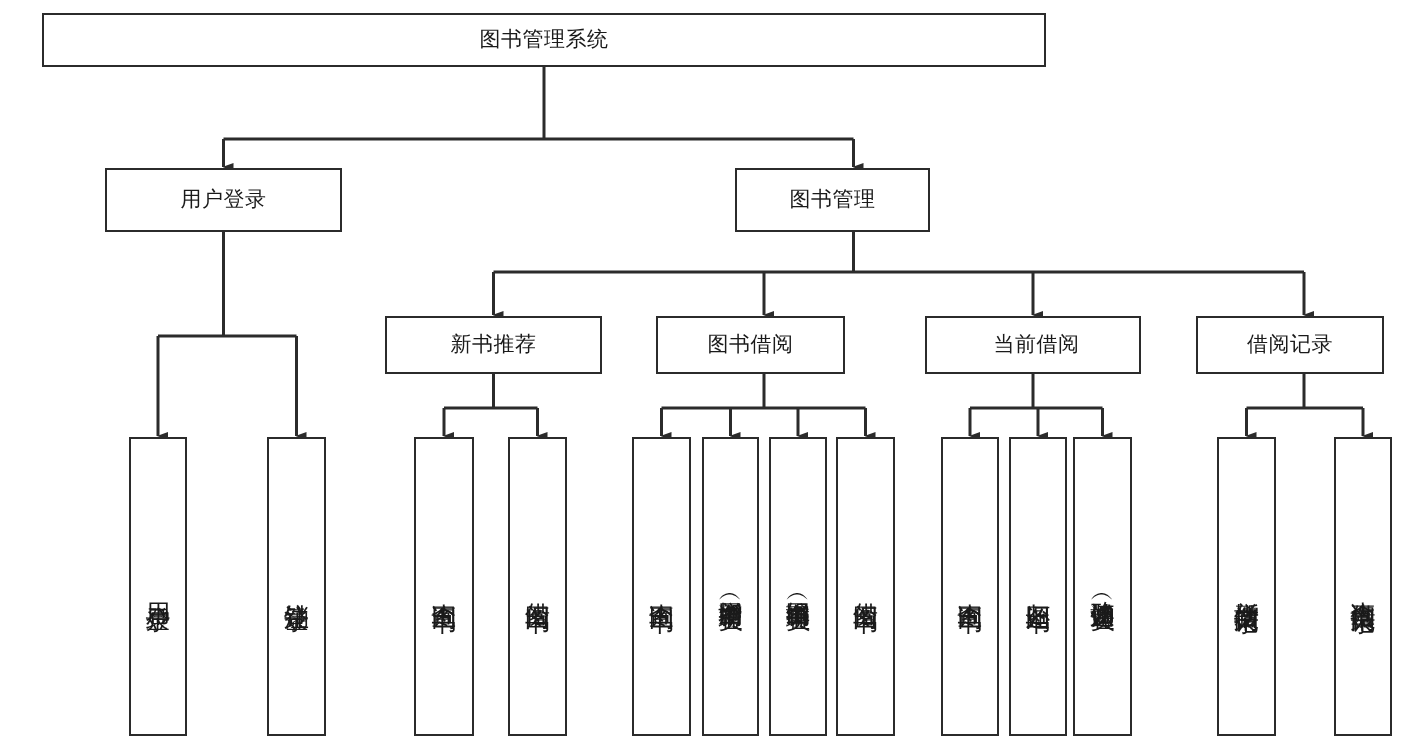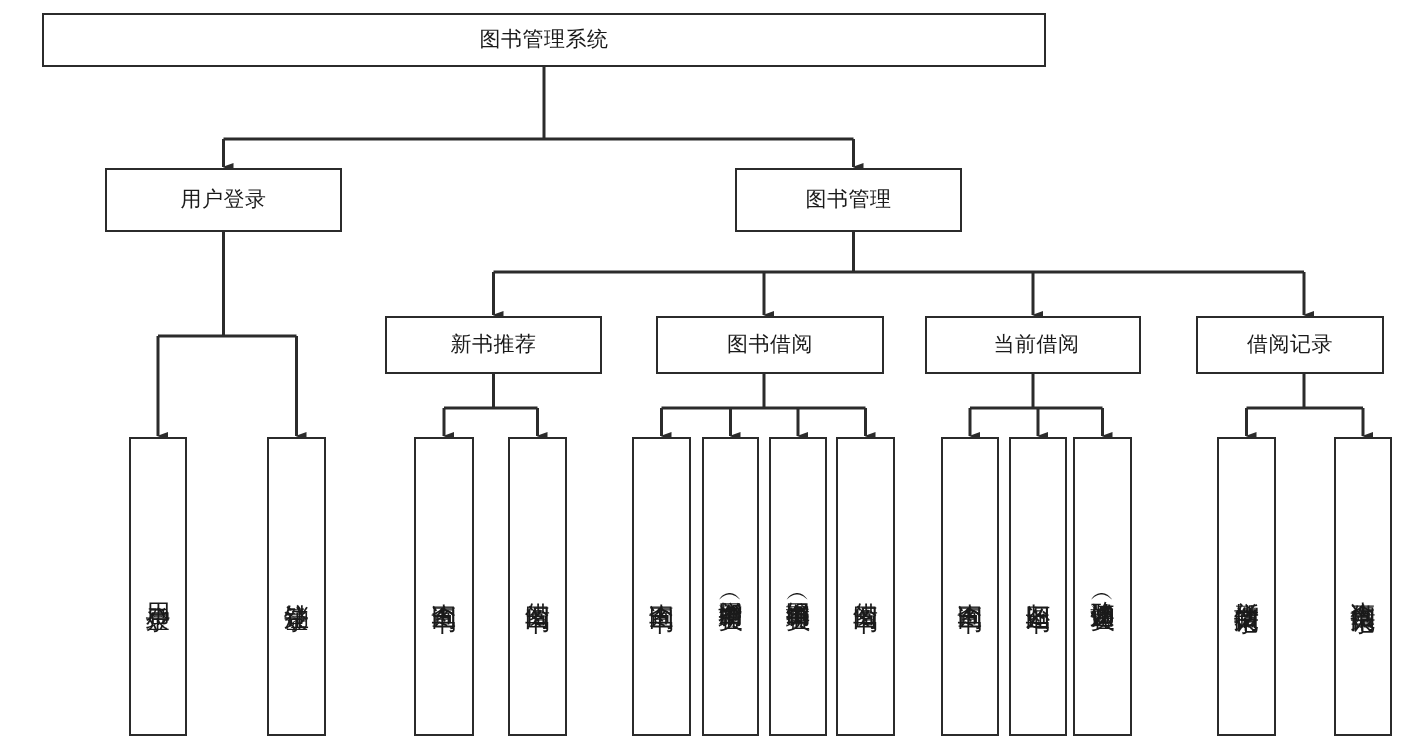--- a/index.html
+++ b/index.html
@@ -118,27 +118,27 @@
       </g>
   </svg>
 
   <div id="nodes-layer">
       <div class="node horizontal" style="left: 18px; top: 13px; width: 1004px; height: 54px;">
         <span class="node-label">图书管理系统</span>
       </div>
       <div class="node horizontal" style="left: 81px; top: 168px; width: 237px; height: 64px;">
         <span class="node-label">用户登录</span>
       </div>
-      <div class="node horizontal" style="left: 711px; top: 168px; width: 227px; height: 64px;">
+      <div class="node horizontal" style="left: 711px; top: 168px; width: 195px; height: 64px;">
         <span class="node-label">图书管理</span>
       </div>
       <div class="node horizontal" style="left: 361px; top: 316px; width: 217px; height: 58px; justify-content: center;">
         <span class="node-label">新书推荐</span>
       </div>
-      <div class="node horizontal" style="left: 632px; top: 316px; width: 228px; height: 58px;">
+      <div class="node horizontal" style="left: 632px; top: 316px; width: 189px; height: 58px;">
         <span class="node-label">图书借阅</span>
       </div>
       <div class="node horizontal" style="left: 901px; top: 316px; width: 216px; height: 58px; padding-left: 7px;">
         <span class="node-label">当前借阅</span>
       </div>
       <div class="node horizontal" style="left: 1172px; top: 316px; width: 188px; height: 58px;">
         <span class="node-label">借阅记录</span>
       </div>
       <div class="node vertical" style="left: 105px; top: 437px; width: 58px; height: 299px;">
         <span class="node-label">用户登录</span>

